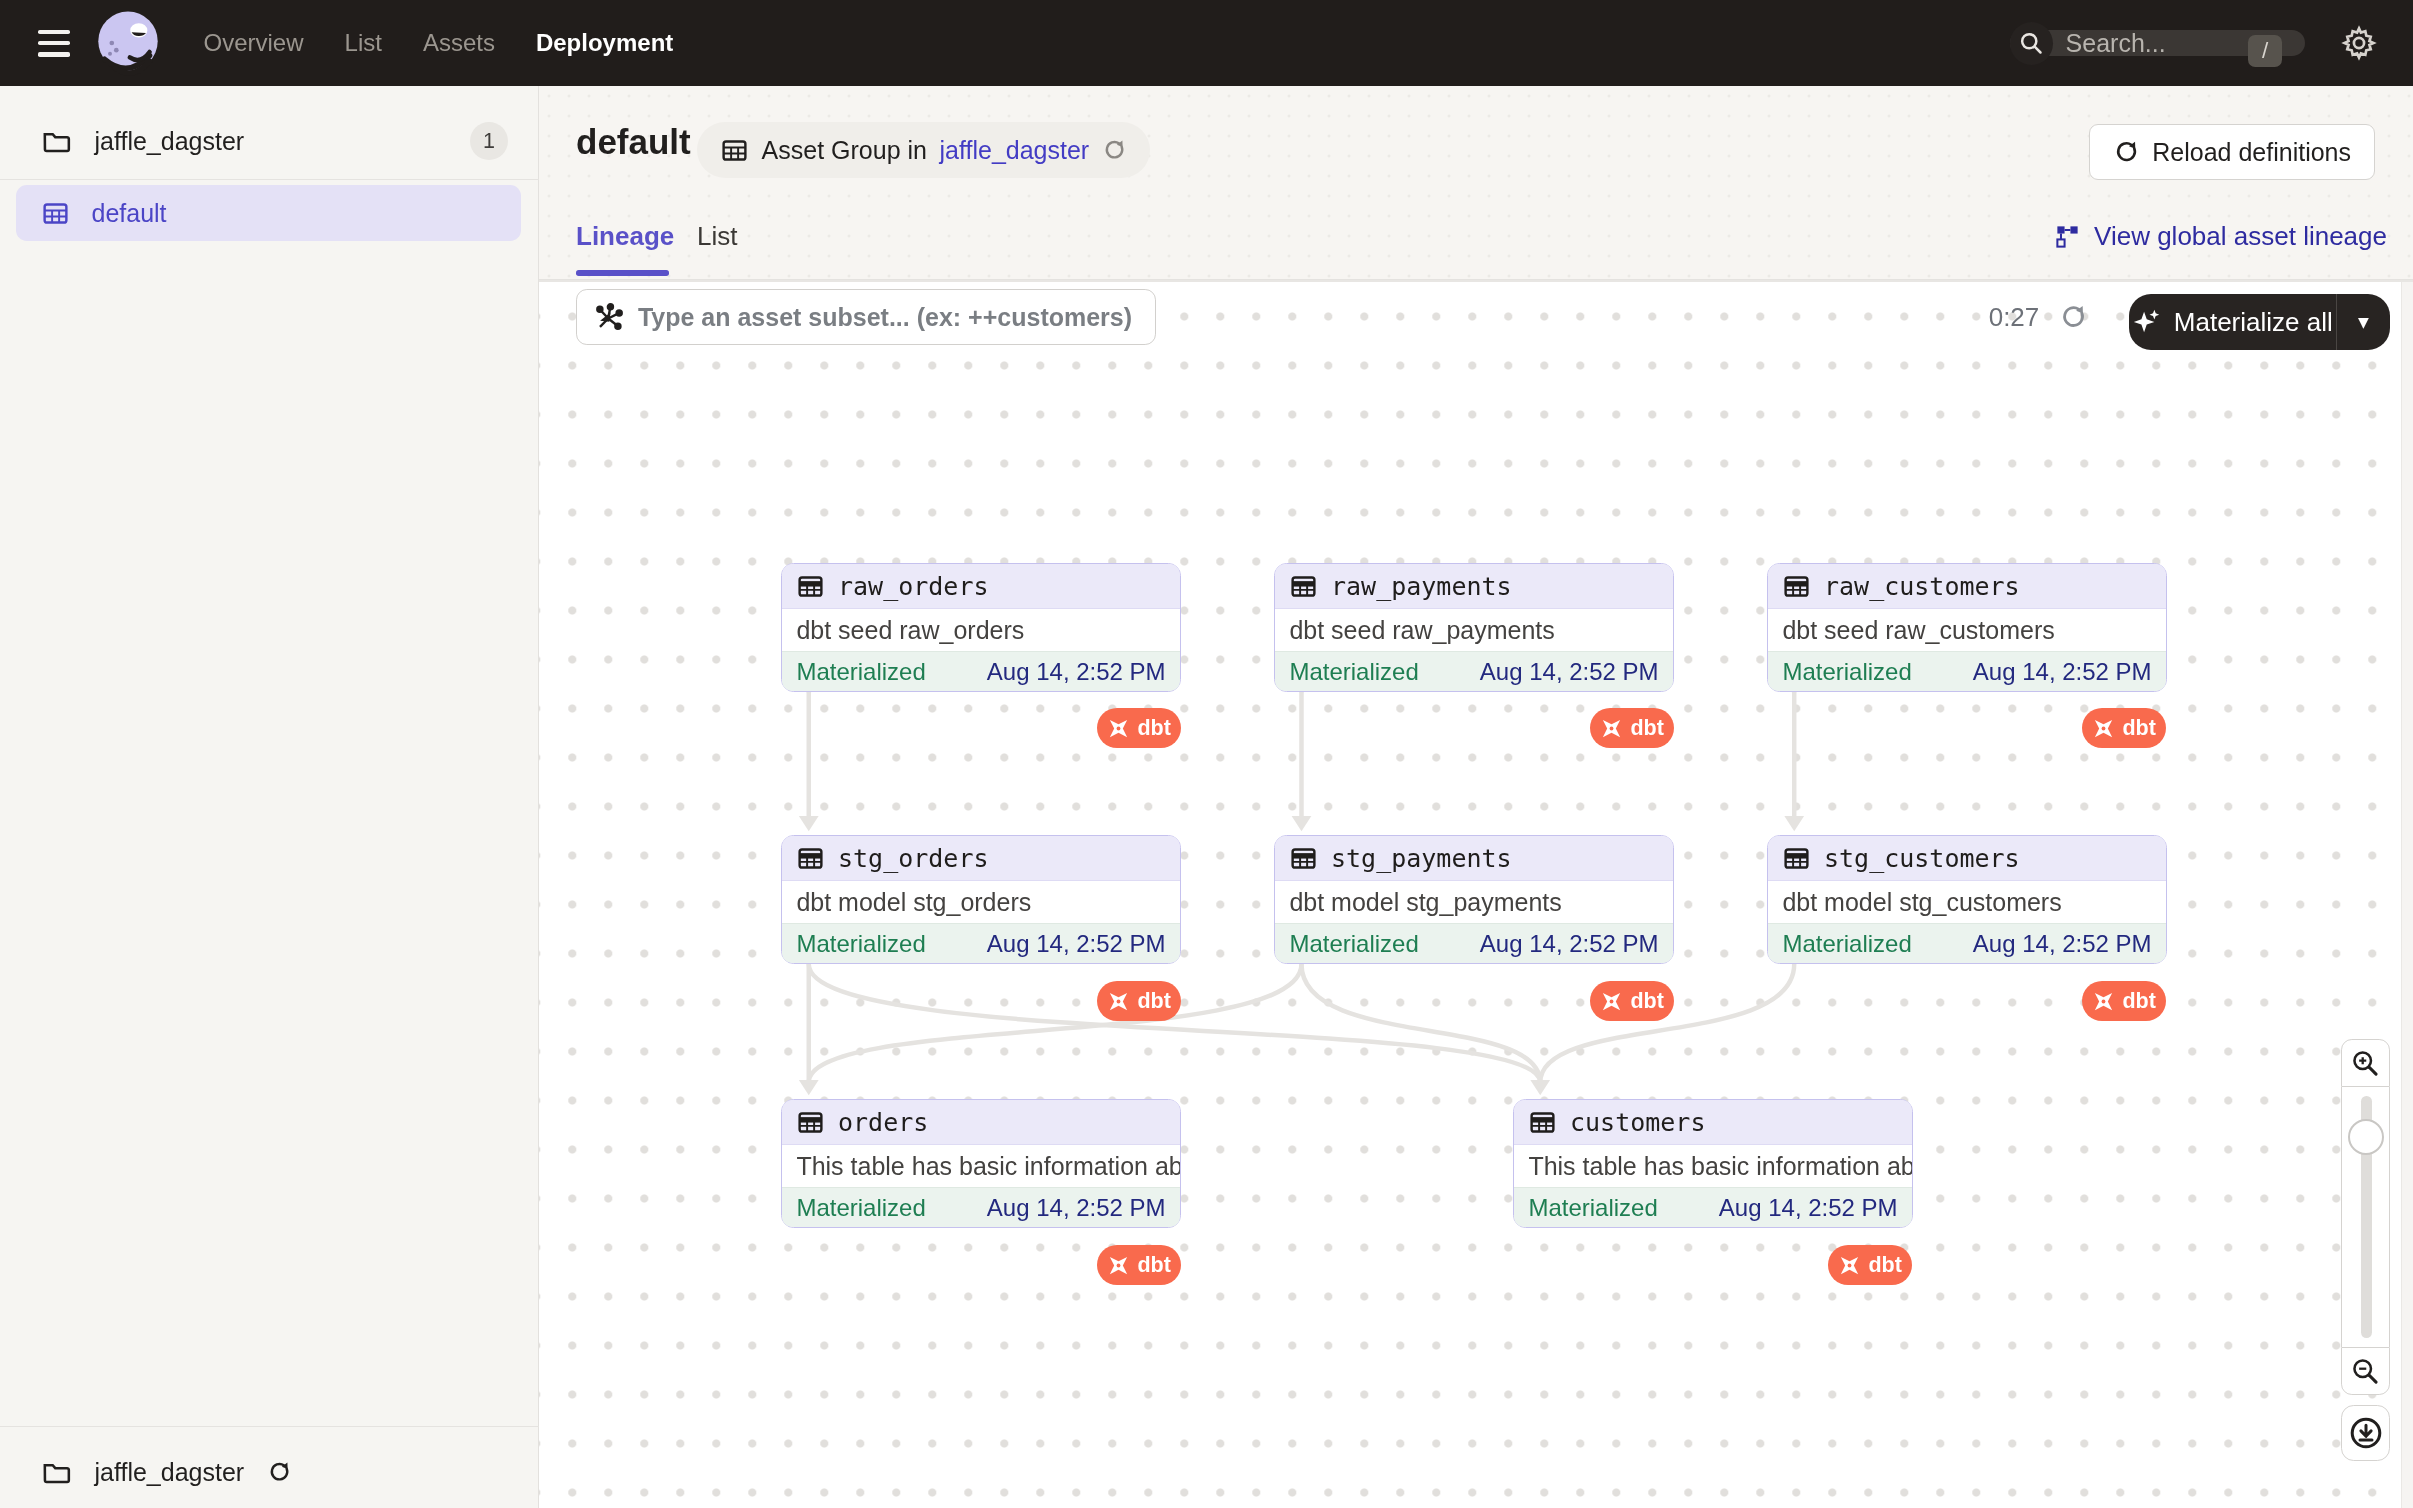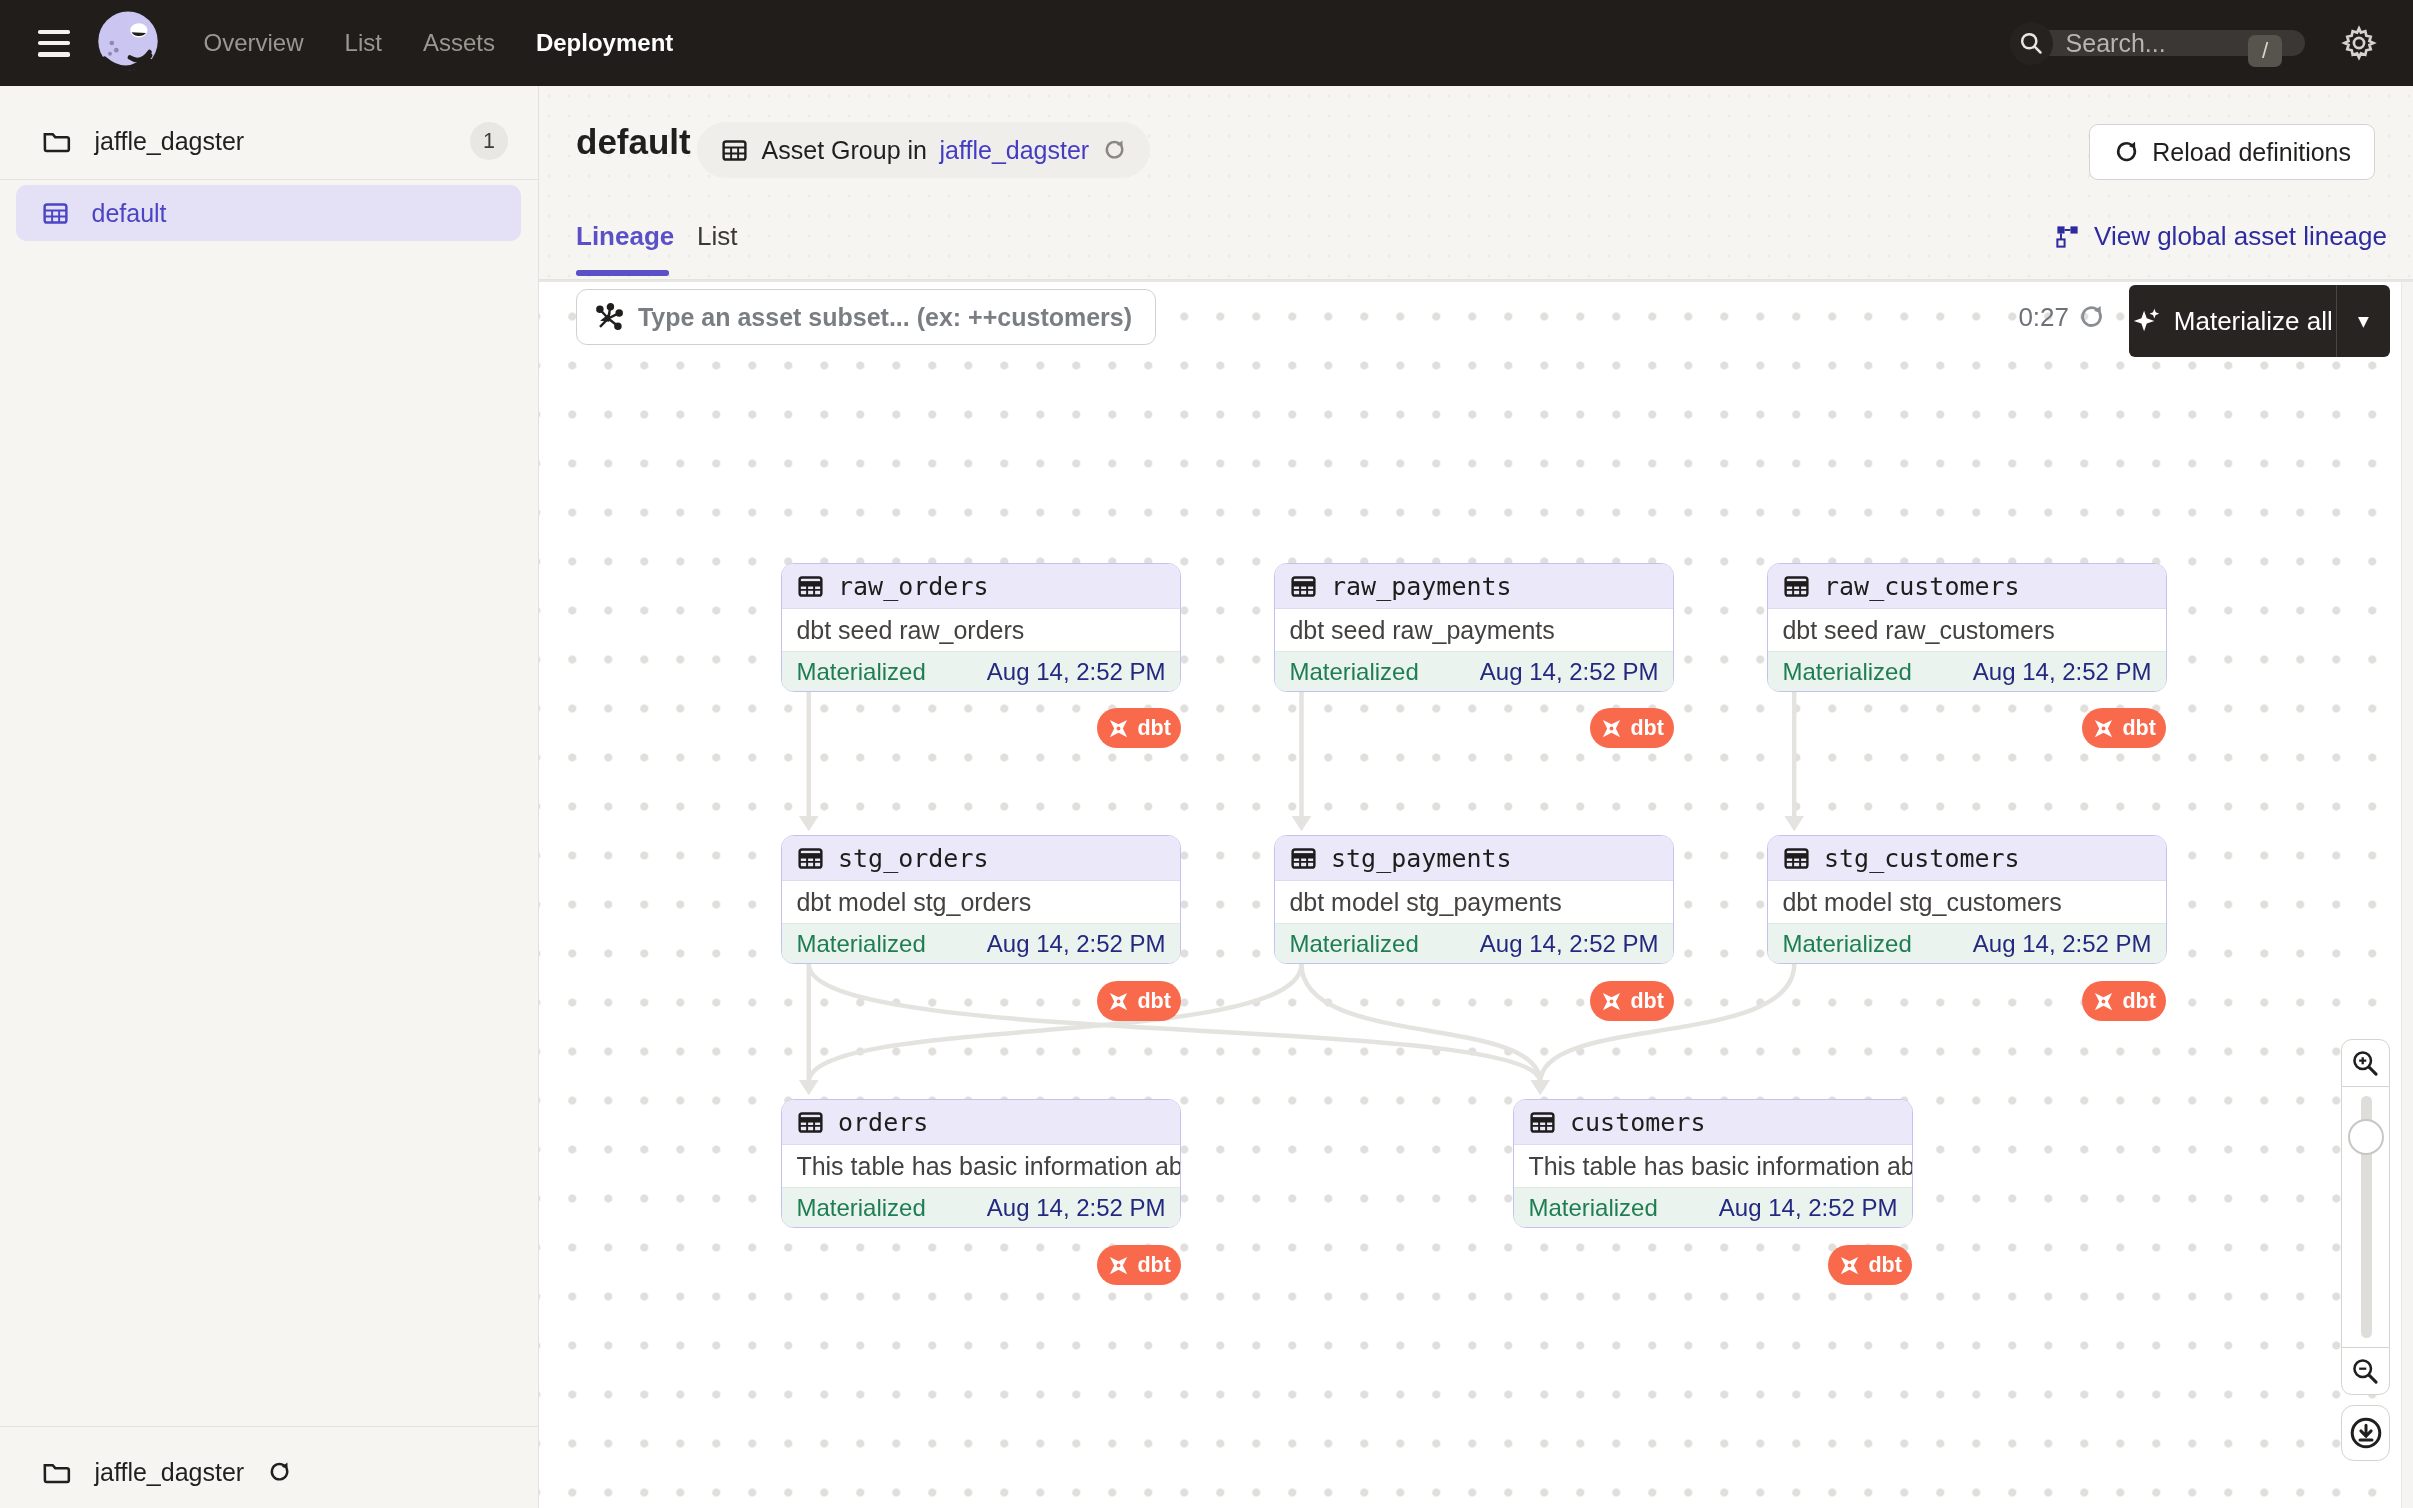--- a/index.html
+++ b/index.html
@@ -60,23 +60,23 @@
   
   .canvas{position:absolute;left:539px;top:282px;width:1875px;height:1226px;background:#FFFFFF;
       background-image:radial-gradient(circle 4px,#E1DFDC 3.6px,transparent 4.5px);
       background-size:36px 49px;background-position:15.3px 10px;overflow:hidden;}
   .edges{position:absolute;left:0;top:0;z-index:1;}
   .subset-input{position:absolute;left:37px;top:7.2px;width:580px;height:56px;border:1.8px solid #D2D0CD;
                 border-radius:10.8px;background:#FFFFFF;display:flex;align-items:center;gap:14.4px;
                 padding:0 16px;z-index:3;cursor:text;font-weight:bold;}
   .subset-ph{font-size:25px;color:#7A7E83;white-space:nowrap;}
   .timerbox{position:absolute;left:1432px;top:7.2px;width:135px;height:56px;display:flex;
-            align-items:center;justify-content:flex-end;gap:8px;z-index:3;}
+            align-items:center;justify-content:center;gap:20px;z-index:3;}
   .timer{font-size:26px;color:#6D7178;}
-  .mat-btn{position:absolute;left:1590px;top:3px;width:261px;height:72px;border-radius:6px;
+  .mat-btn{position:absolute;left:1590px;top:12px;width:261px;height:56px;border-radius:22px;
            background:#282422;display:flex;align-items:stretch;z-index:3;cursor:pointer;color:#fff;}
   .mat-main{flex:1;display:flex;align-items:center;justify-content:center;gap:12.6px;font-size:26px;
             font-weight:500;}
   .mat-caret{width:54px;border-left:0.9px solid #4A4643;display:flex;align-items:center;
              justify-content:center;font-size:21.5px;color:#fff;}
   
   .node{position:absolute;width:400px;height:129px;border:1.8px solid #C5C1EE;border-radius:12.6px;
         background:#fff;display:flex;flex-direction:column;z-index:2;cursor:pointer;}
   .node-header{height:45px;background:#EBE9F9;border-bottom:0.9px solid #DEDBF4;border-radius:10px 10px 0 0;
                display:flex;align-items:center;gap:12.6px;padding:0 14.4px;}

